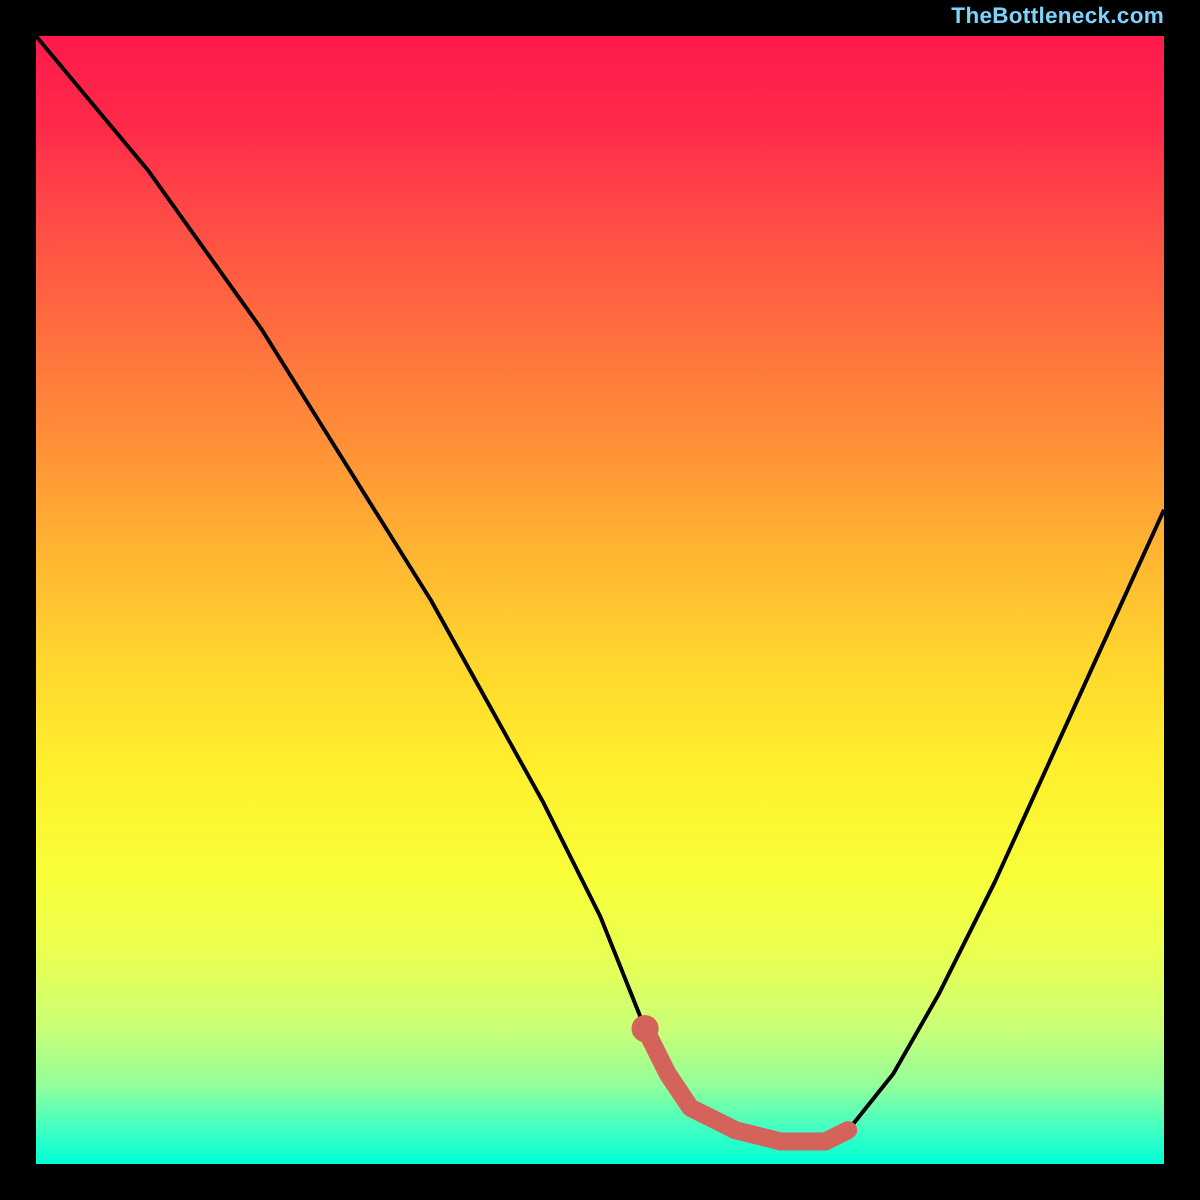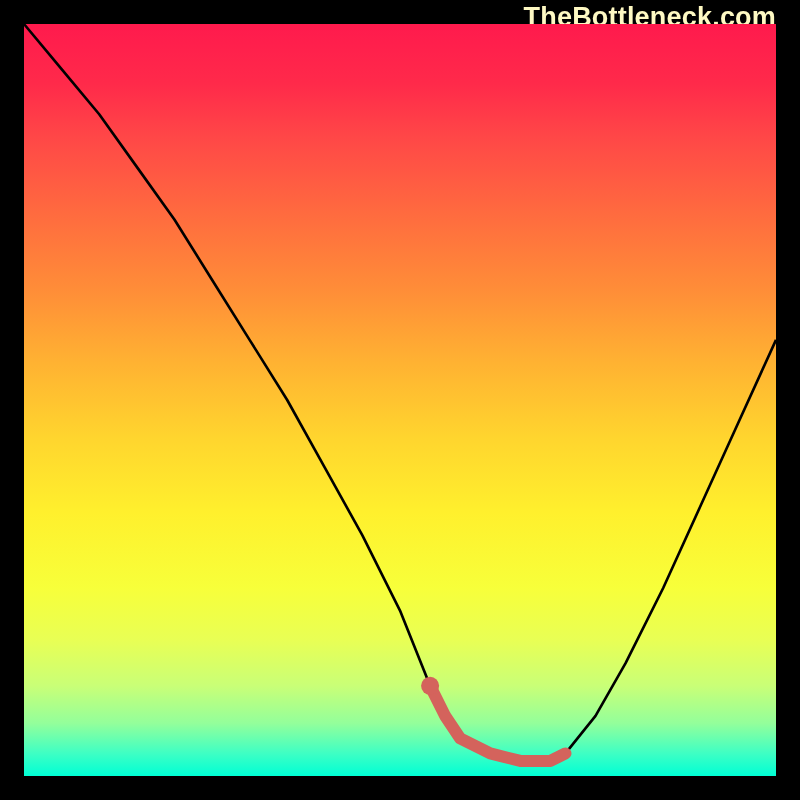--- a/index.html
+++ b/index.html
@@ -30,23 +30,23 @@
       #c9ff77 88%,
       #93ff9b 93%,
       #3effc4 97%,
       #00ffd5 100%);
   }
   .watermark {
     position: absolute;
     top: 2px;
     right: 24px;
     font-family: Arial, Helvetica, sans-serif;
-    font-size: 27px;
+    font-size: 15px;
     font-weight: 600;
-    color: #fef9c3;
+    color: #7dd3fc;
     letter-spacing: 0.2px;
   }
   svg.lines {
     position: absolute;
     left: 0; top: 0;
     width: 100%;
     height: 100%;
     overflow: visible;
   }
 </style>

